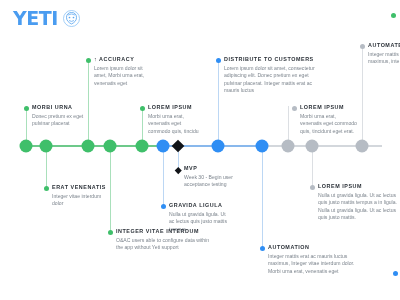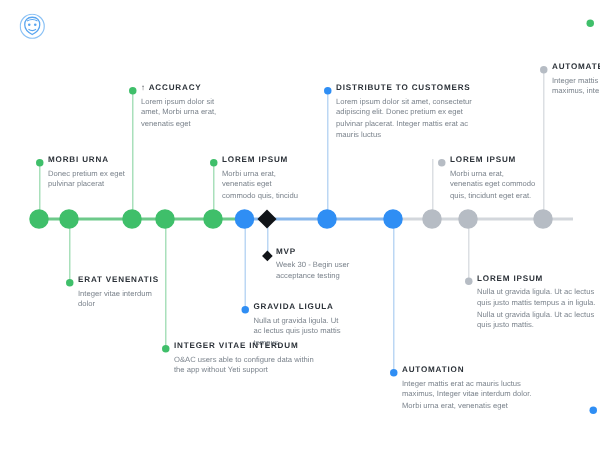--- a/index.html
+++ b/index.html
@@ -68,20 +68,21 @@
   .y .dot{background:#b6bcc4;}
 
   .corner-dot{position:absolute;border-radius:50%;}
 </style>
 </head>
 <body>
 
 <div id="stage">
 
   <div class="logo">
+    <span class="logo-word">YETI</span>
     <span>
       <svg class="logo-mark" viewBox="0 0 34 34">
         <circle cx="17" cy="17" r="16" fill="none" stroke="#8cc2f5" stroke-width="1.6"></circle>
         <path d="M17 5 C10 5 7 9.5 7 15 c0 6 4 10 10 13 c6-3 10-7 10-13 C27 9.5 24 5 17 5 z" fill="none" stroke="#5aa6f0" stroke-width="1.7"></path>
         <circle cx="13" cy="15" r="1.7" fill="#5aa6f0"></circle>
         <circle cx="21" cy="15" r="1.7" fill="#5aa6f0"></circle>
         <path d="M12 21 q5 3.5 10 0" fill="none" stroke="#5aa6f0" stroke-width="1.5"></path>
         <path d="M10 10 q7-4 14 0" fill="none" stroke="#5aa6f0" stroke-width="1.4"></path>
       </svg>
     </span>

